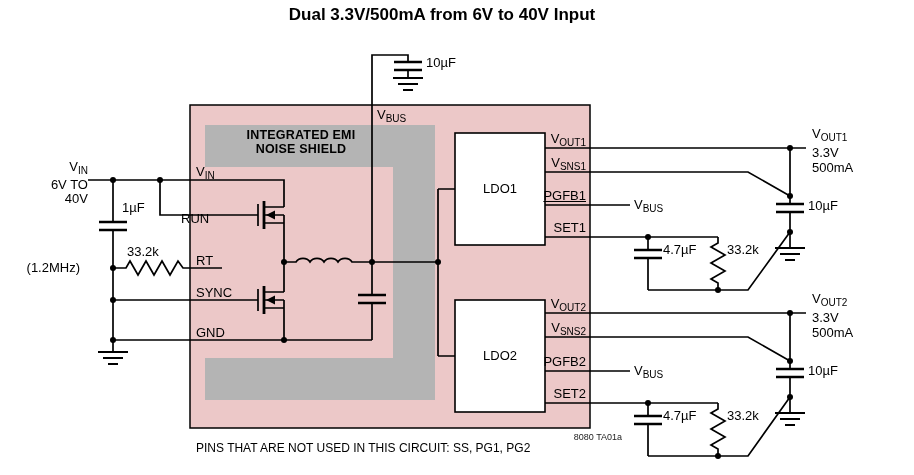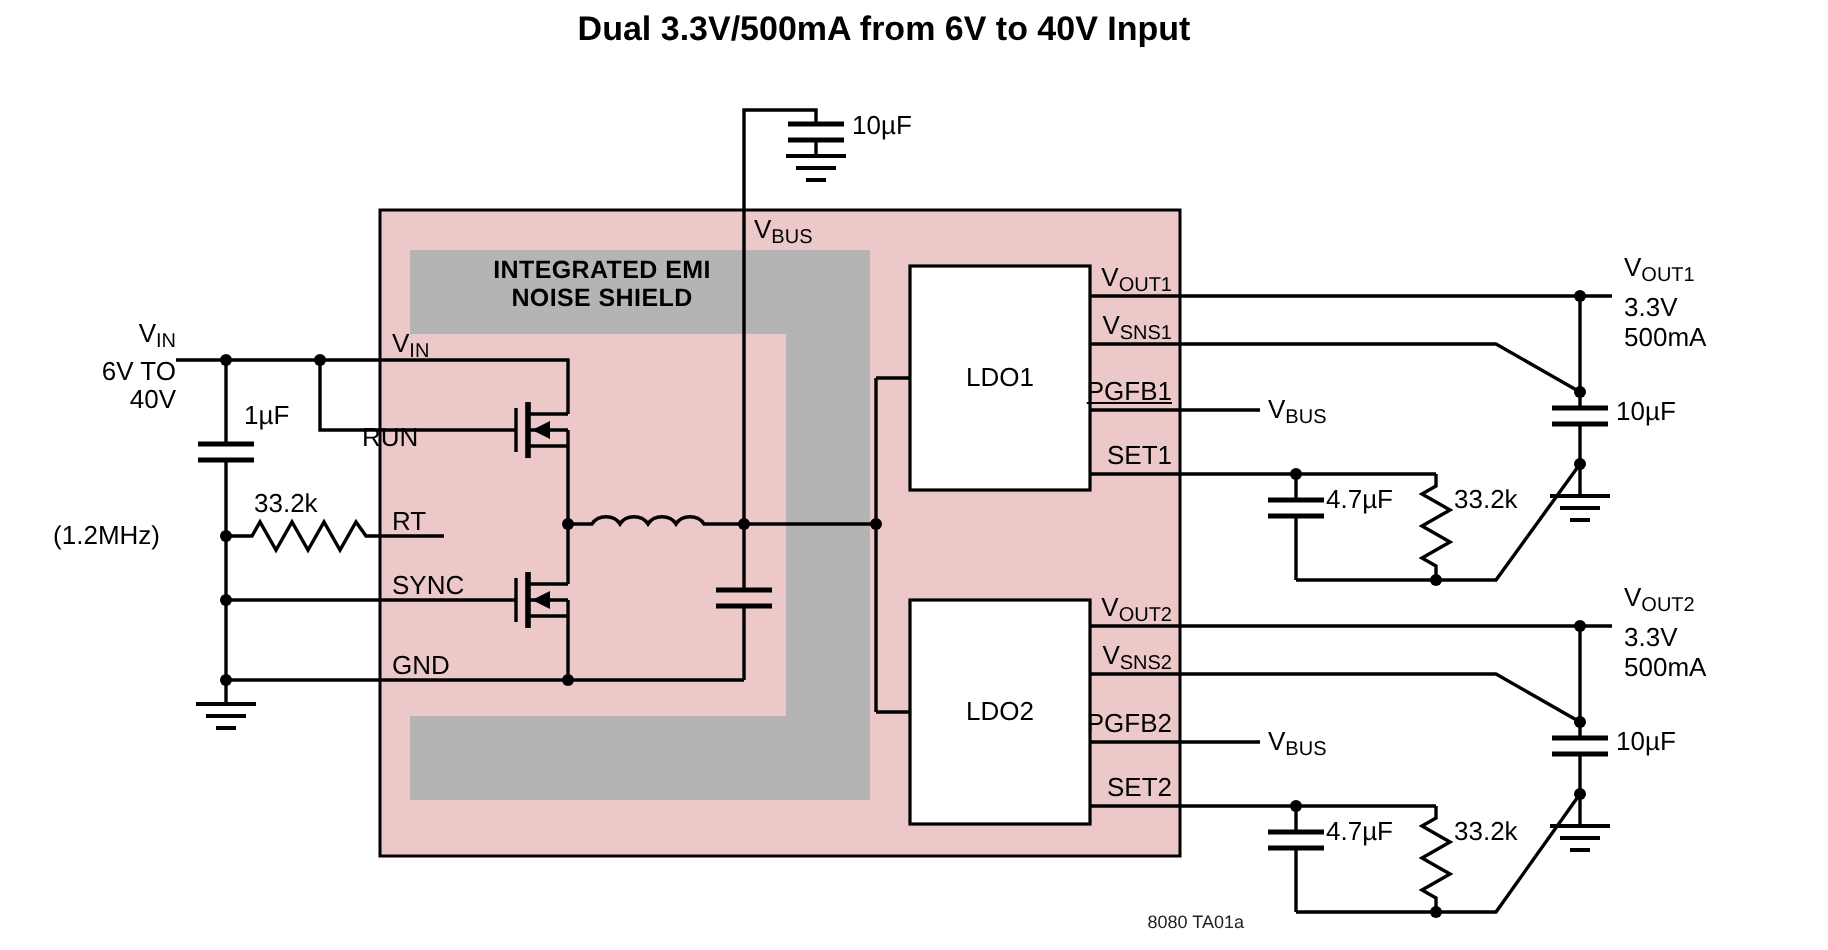--- a/index.html
+++ b/index.html
@@ -6,21 +6,21 @@
   .stage{position:relative;width:914px;height:475px;background:#ffffff;
          font-family:"Liberation Sans",sans-serif;color:#000;overflow:hidden;}
   .stage svg{position:absolute;left:0;top:0;}
   .lbl{position:absolute;font-size:13px;line-height:14px;white-space:nowrap;}
   .lbl sub{font-size:10px;vertical-align:-2.5px;}
   .r{text-align:right;}
   .c{text-align:center;}
   .title{font-size:17px;font-weight:bold;padding-left:12px;}
   .shield{font-weight:bold;font-size:12.5px;line-height:14px;letter-spacing:.2px;padding-left:16px;}
   .small{font-size:12px;}
-  .tiny{font-size:9px;color:#222;margin-top:24px;}
+  .tiny{font-size:9px;color:#222;}
   .out-block{line-height:15px;}
 </style>
 </head>
 <body>
 
 <div class="stage">
 
   <svg width="914" height="475" viewBox="0 0 914 475">
 
     <rect x="190" y="105" width="400" height="323" stroke="#000" stroke-width="1.5" fill="#ecc8c8"></rect>
@@ -165,14 +165,15 @@
   <div class="lbl" style="left:663px;top:409px;">4.7µF</div>
   <div class="lbl" style="left:727px;top:409px;">33.2k</div>
   <div class="lbl" style="left:808px;top:364px;">10µF</div>
   <div class="lbl out-block" style="left:812px;top:291px;">
     <div><span>V</span><sub>OUT2</sub></div>
     <div>3.3V</div>
     <div>500mA</div>
   </div>
 
   <div class="lbl tiny r" style="left:534px;top:430px;width:88px;">8080 TA01a</div>
+  <div class="lbl small" style="left:196px;top:441px;">PINS THAT ARE NOT USED IN THIS CIRCUIT: SS, PG1, PG2</div>
 
 </div>
 
 </body></html>

